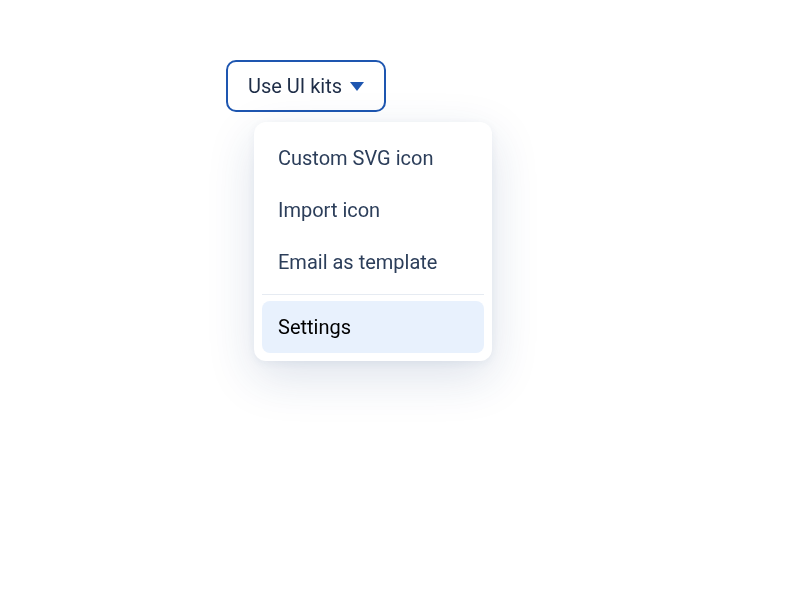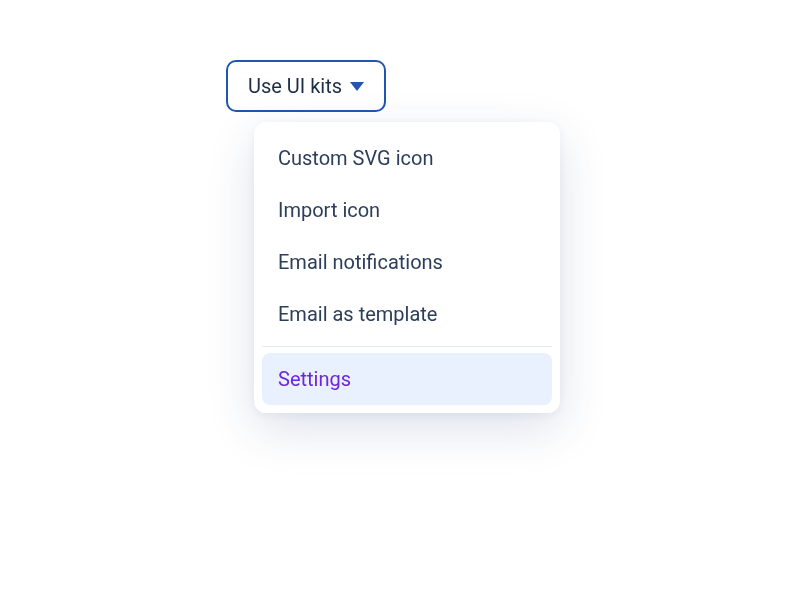--- a/index.html
+++ b/index.html
@@ -36,41 +36,41 @@
       width: 0;
       height: 0;
       border-left: 7px solid transparent;
       border-right: 7px solid transparent;
       border-top: 9px solid #1e56b0;
     }
     .dropdown-menu {
       position: absolute;
       top: 62px;
       left: 28px;
-      width: 306px;
+      width: 238px;
       background: #ffffff;
       border-radius: 12px;
       box-shadow: 0 16px 48px rgba(30, 60, 120, 0.15), 0 2px 8px rgba(30, 60, 120, 0.06);
       padding: 10px 0 8px 0;
     }
     .menu-item {
       padding: 13px 24px;
       font-size: 20px;
       color: #2c3e5a;
       cursor: pointer;
       line-height: 1.3;
     }
     .divider {
       height: 1px;
       background: #e6ebf2;
       margin: 6px 8px;
     }
     .menu-item.highlighted {
       background: #e8f1fd;
-      color: #6d28d9;
+      color: #000000;
       border-radius: 8px;
       margin: 0 8px;
       padding: 13px 16px;
     }
   </style>
 </head>
 <body>
 
 <div class="dropdown-container">
   <div class="dropdown-trigger">
@@ -79,23 +79,20 @@
   </div>
 
   <div class="dropdown-menu">
     <div class="menu-item">
       <span>Custom SVG icon</span>
     </div>
     <div class="menu-item">
       <span>Import icon</span>
     </div>
     <div class="menu-item">
-      <span>Email notifications</span>
-    </div>
-    <div class="menu-item">
       <span>Email as template</span>
     </div>
     <div class="divider"></div>
     <div class="menu-item highlighted">
       <span>Settings</span>
     </div>
   </div>
 </div>
 
 </body></html>

